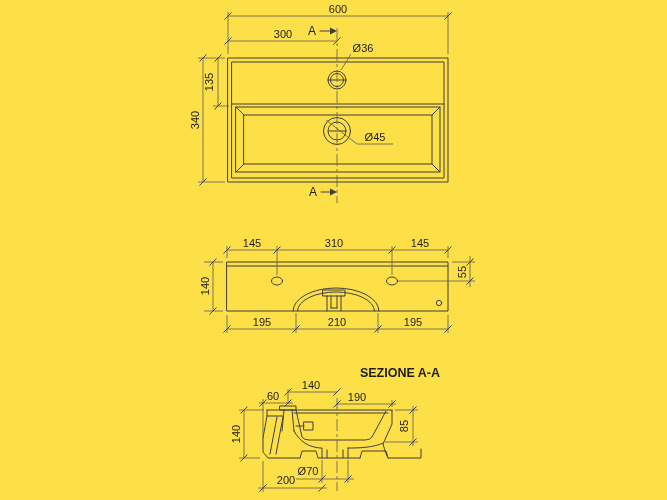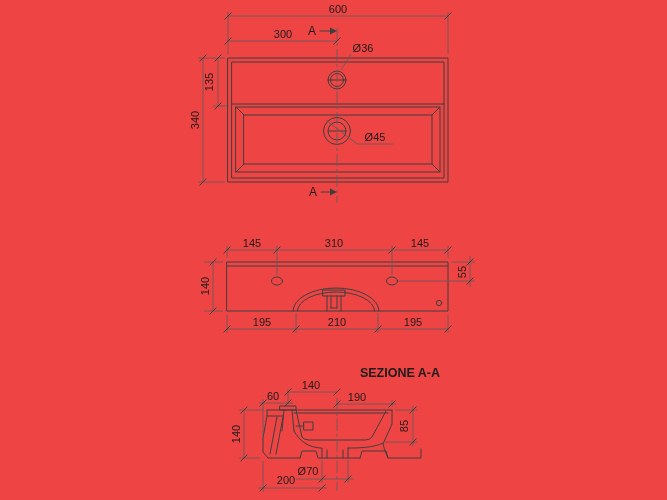--- a/index.html
+++ b/index.html
@@ -1,16 +1,16 @@
 <!DOCTYPE html>
 <html><head>
 <meta charset="utf-8">
 <style>
   html,body{margin:0;padding:0;background:#fff;}
-  .stage{position:relative;width:667px;height:500px;background:#ef4444;overflow:hidden;
+  .stage{position:relative;width:667px;height:500px;background:#fde047;overflow:hidden;
          font-family:"Liberation Sans",sans-serif;}
   svg{display:block;}
   .s1{fill:none;stroke:#3f3f3f;stroke-width:1;stroke-linecap:round;stroke-linejoin:round;}
   .s2{fill:none;stroke:#5a5a5a;stroke-width:0.8;stroke-linecap:butt;}
   .tk{fill:none;stroke:#3f3f3f;stroke-width:1;}
   .cl{fill:none;stroke:#5a5a5a;stroke-width:0.8;stroke-dasharray:12 3 3 3;}
   .txt{font-family:"Liberation Sans",sans-serif;font-size:11px;fill:#1c1c1c;}
   .amk{font-family:"Liberation Sans",sans-serif;font-size:12px;fill:#1c1c1c;}
   .ttl{font-family:"Liberation Sans",sans-serif;font-size:12.5px;font-weight:600;fill:#1c1c1c;}
   .arrow{fill:#3f3f3f;stroke:none;}

